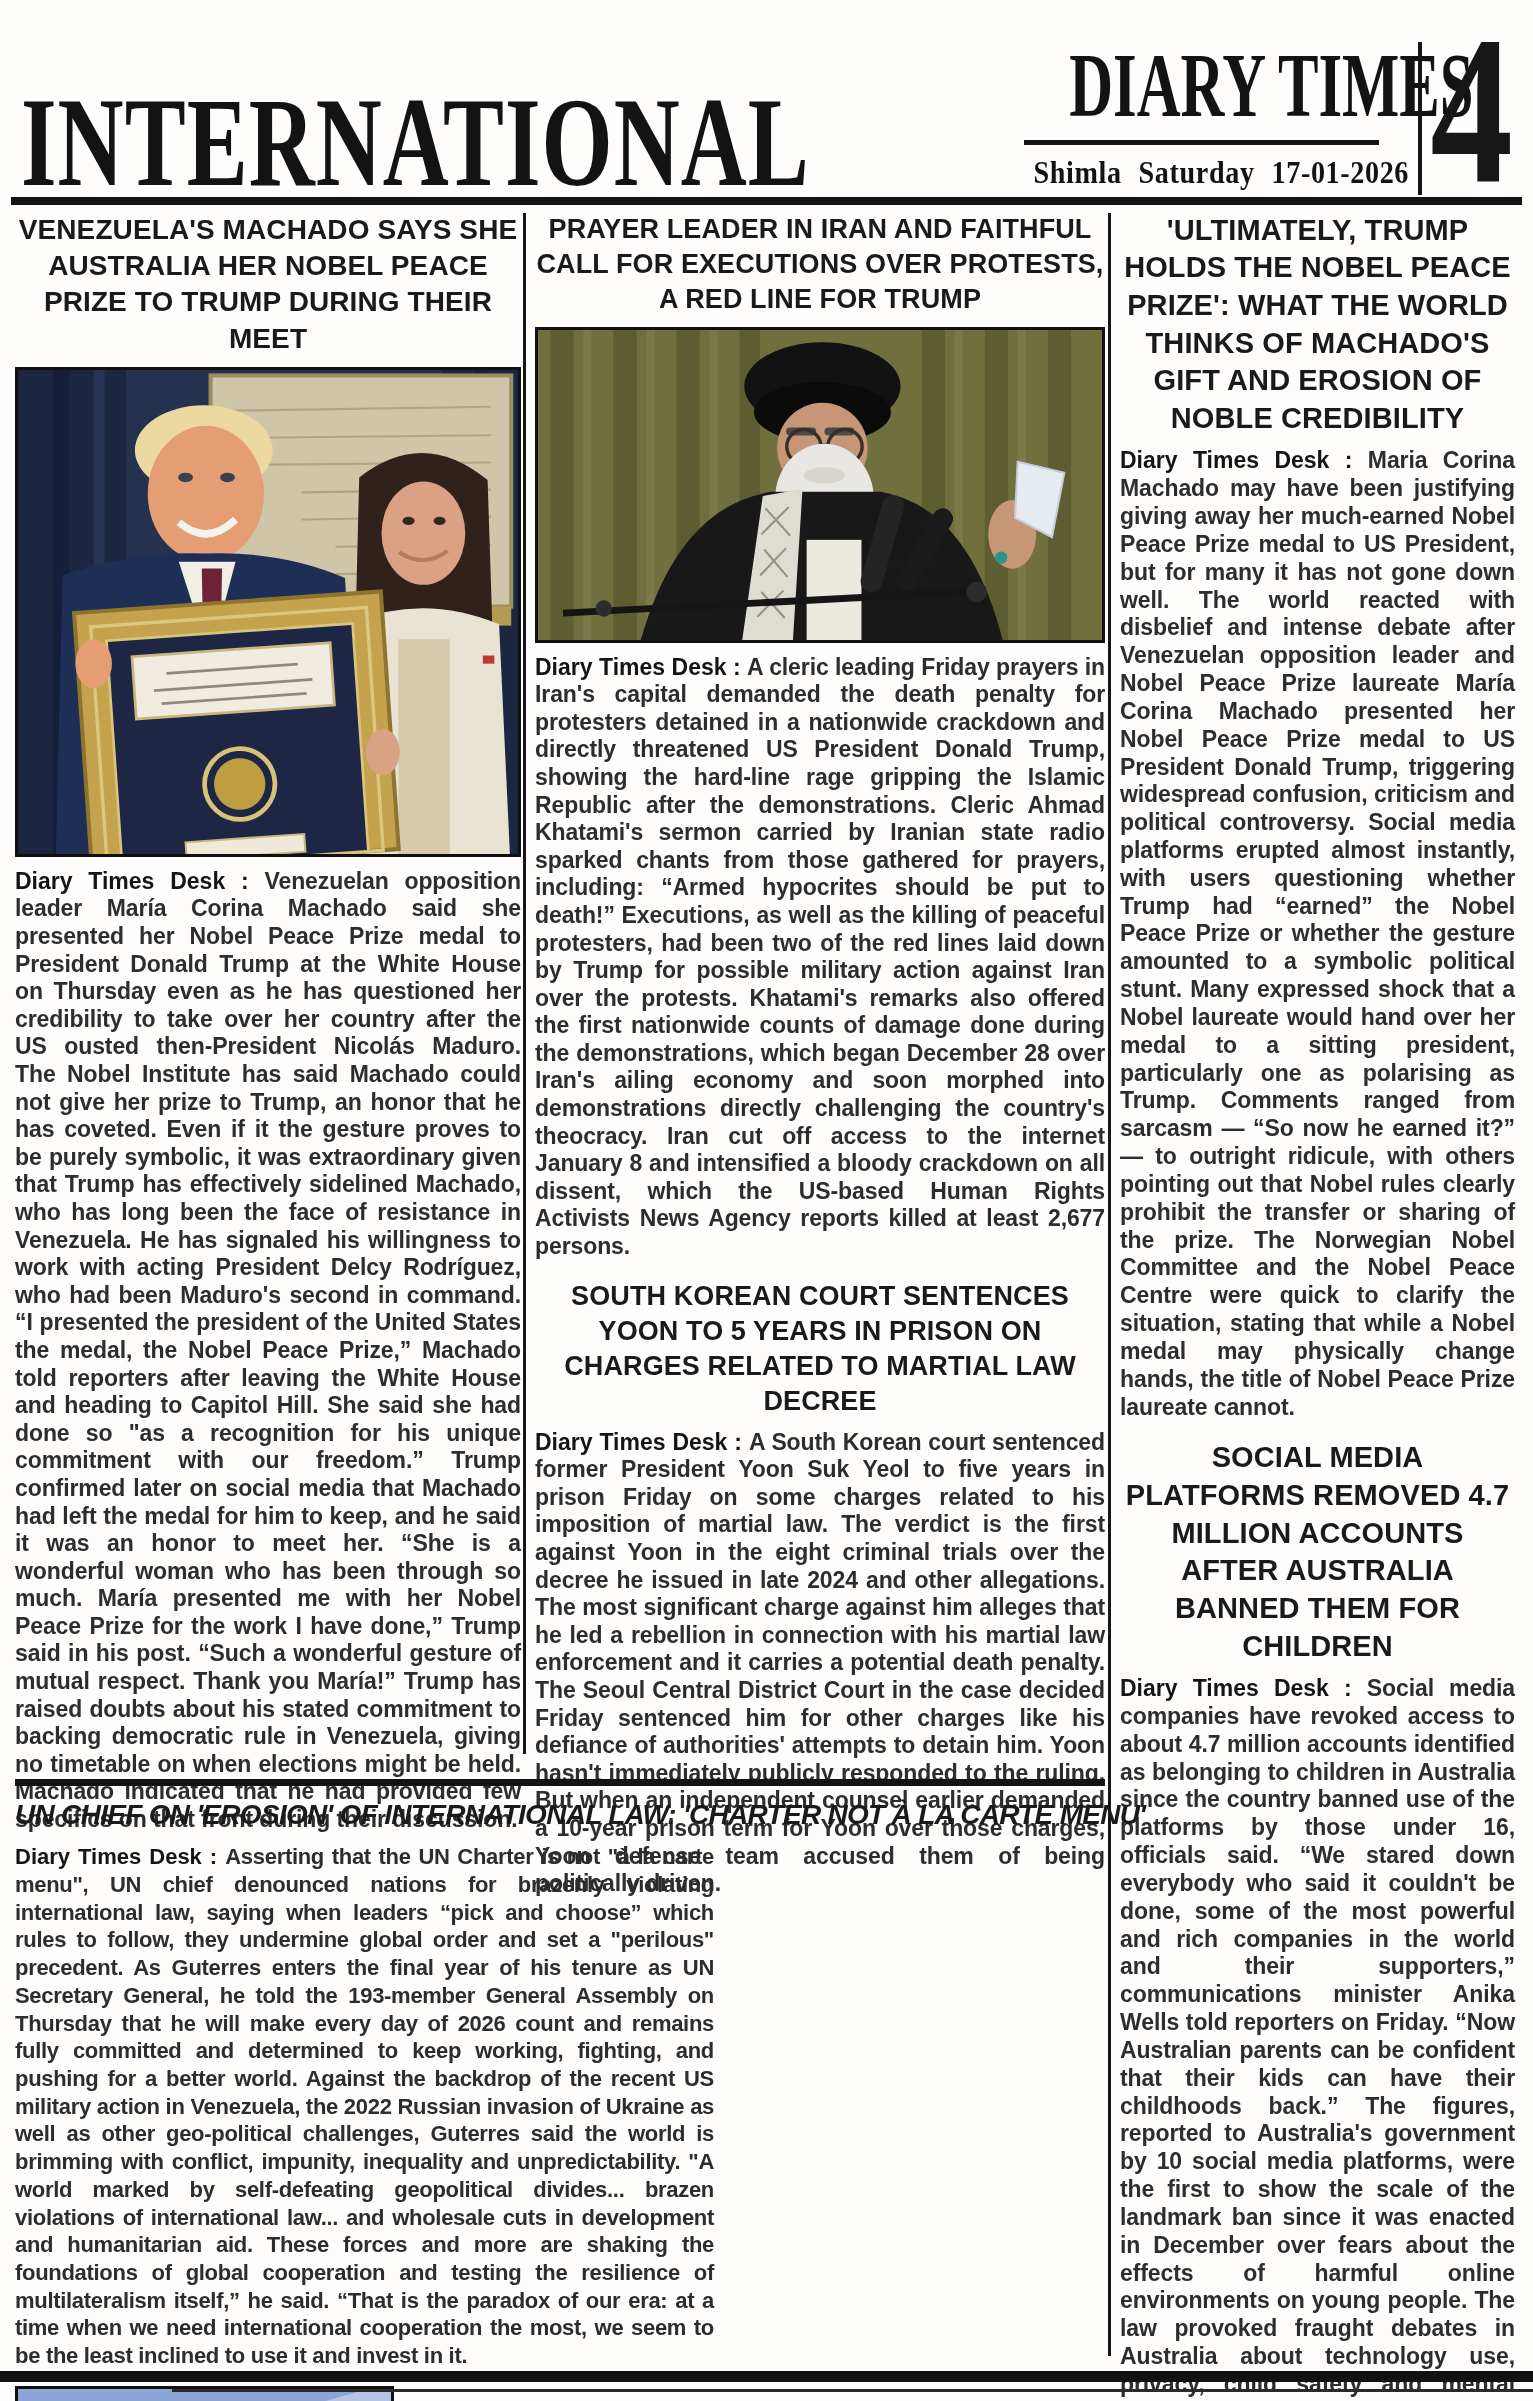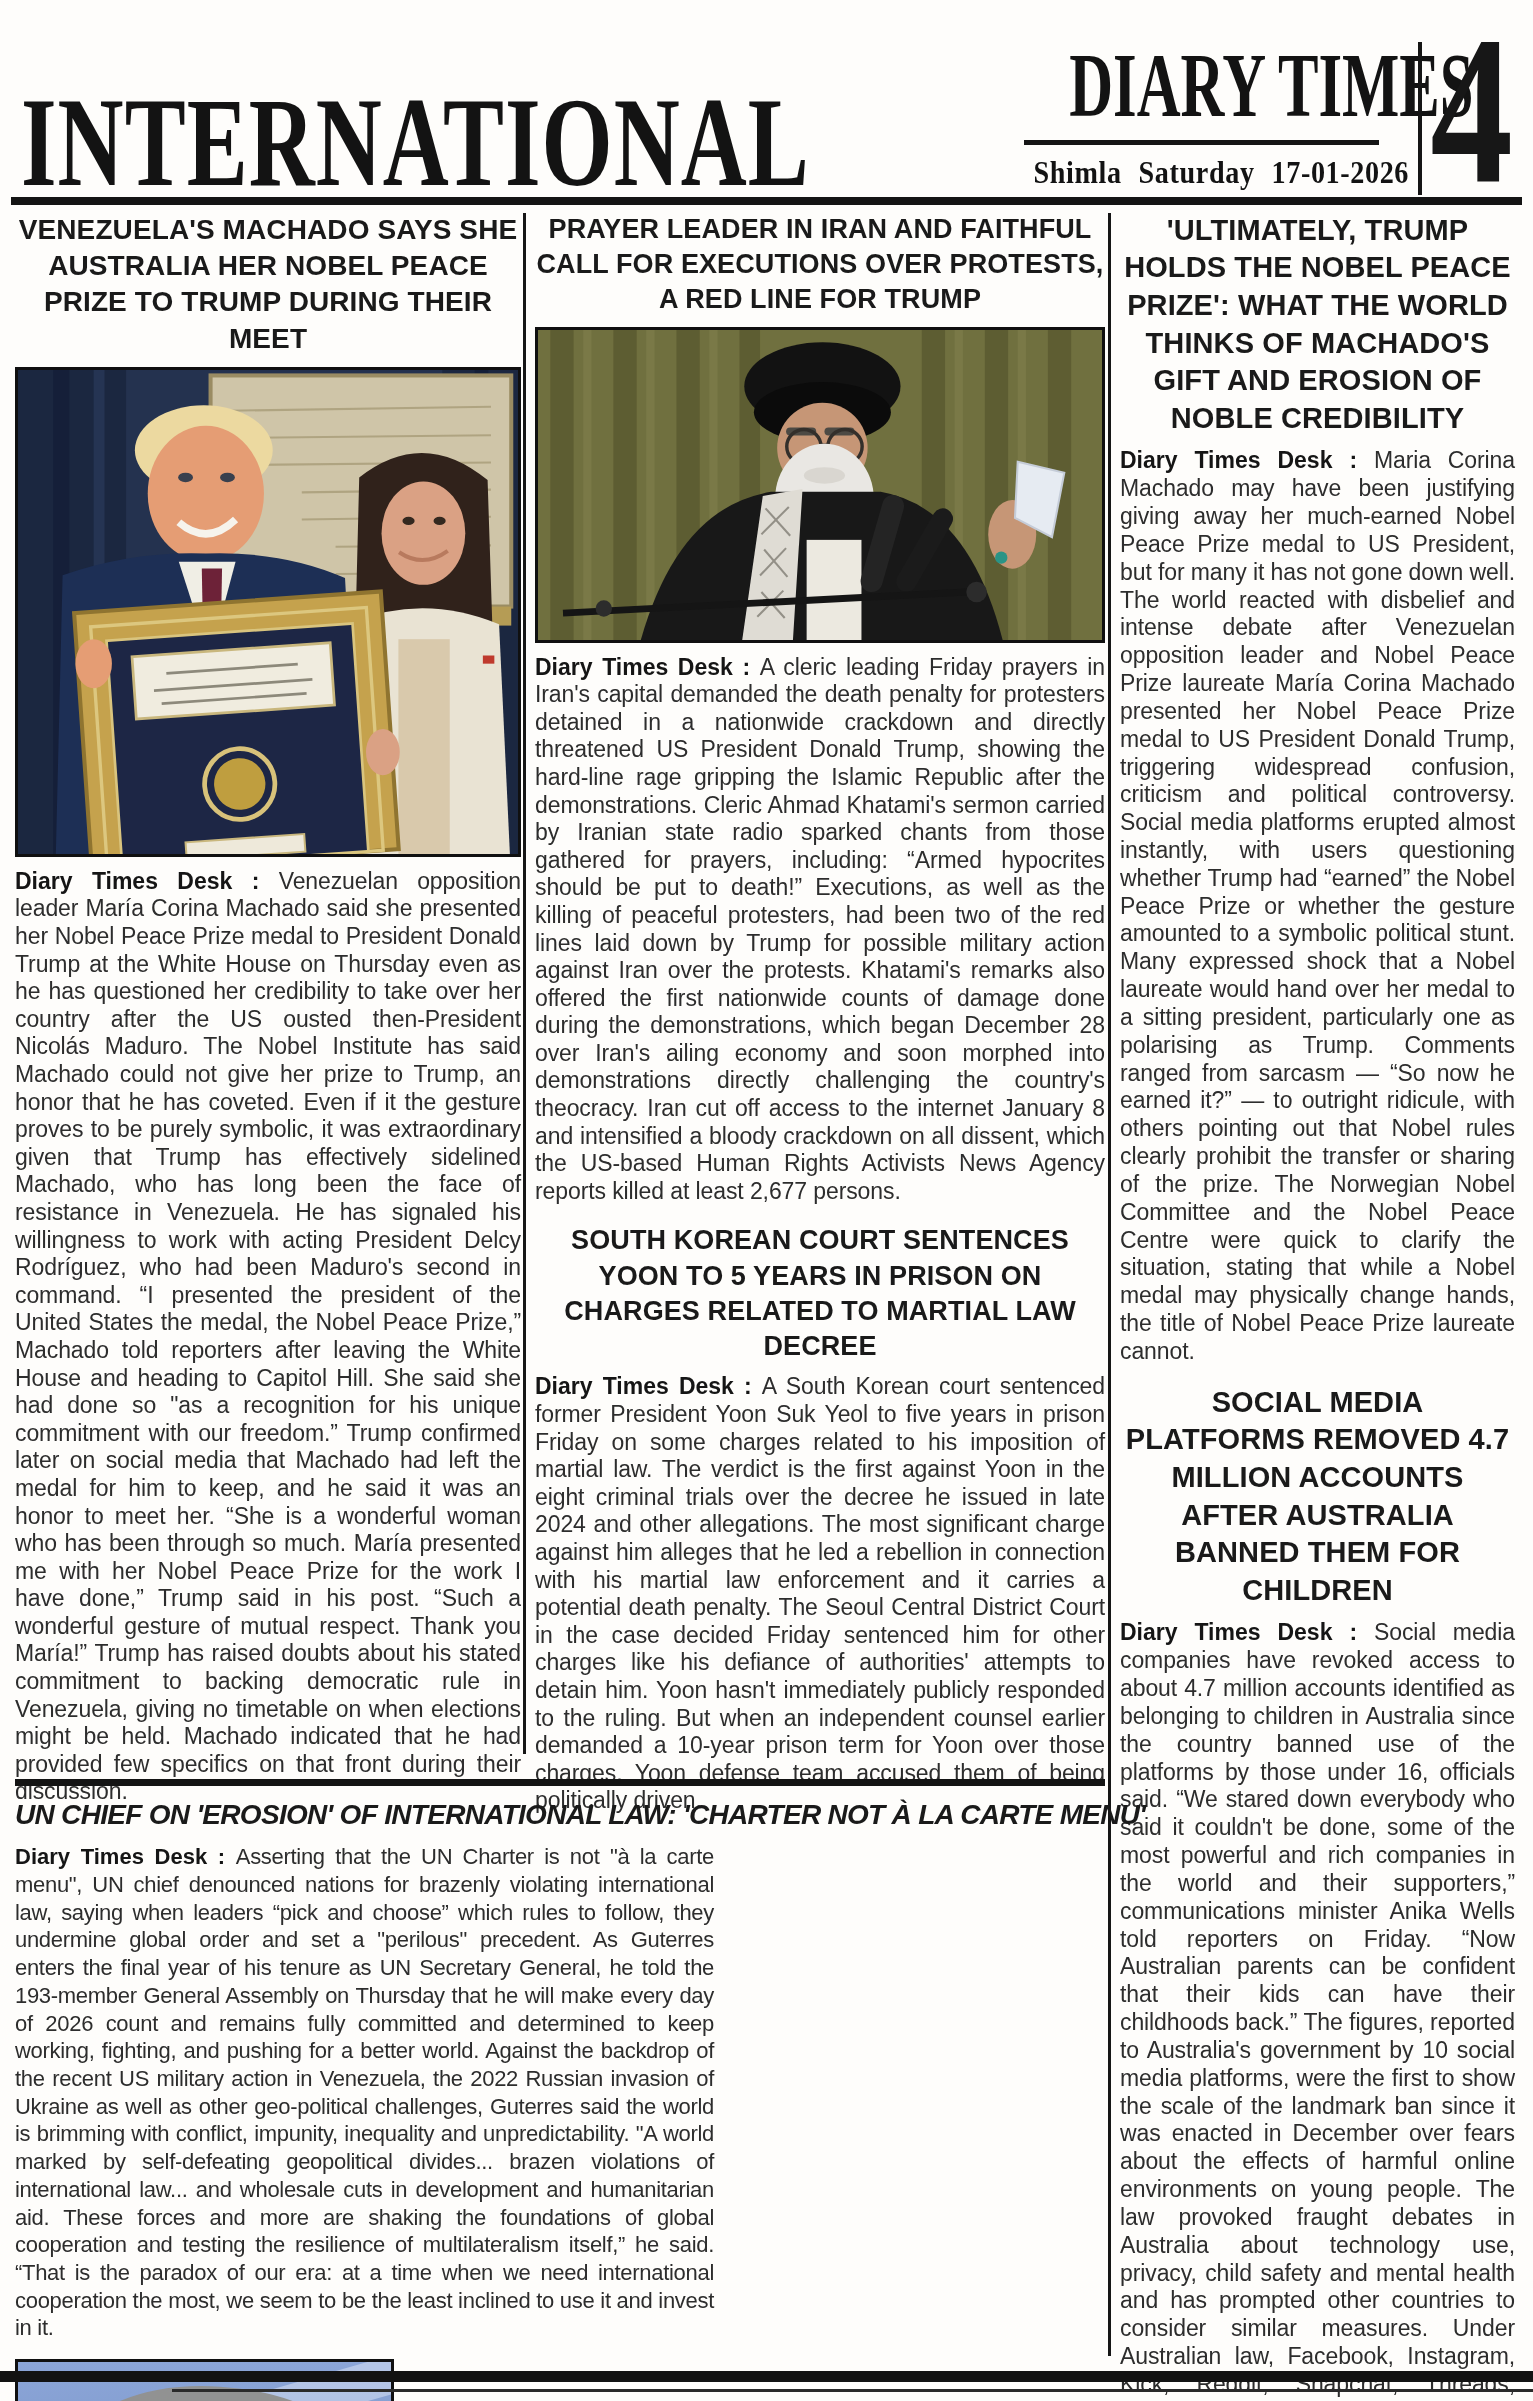--- a/index.html
+++ b/index.html
@@ -35,21 +35,21 @@
   .col2 .headline{font-size:27px;}
   .col3 .headline{font-size:29px;}
   .headline.mid{margin-top:18px;}
   figure{margin:0 0 11px;border:3.4px solid #101010;box-sizing:border-box;background:#666;
         overflow:hidden;}
   figure svg{display:block;width:100%;height:100%;}
   .ph1{height:490px;}
   .ph2{height:316px;}
   .ph3{height:502px;}
   .art{margin:0;font-size:23px;line-height:1.2;text-align:justify;color:#2d2d2d;
-        letter-spacing:-0.1px;}
+        letter-spacing:-0.1px;font-weight:bold;}
   .art b{color:#151515;letter-spacing:0;}
   .col3 .art{font-size:23px;line-height:1.21;}
   
   .bottom{position:absolute;left:15px;top:1779px;width:1090px;}
   .bottom-sep{height:6.8px;background:#141414;margin-bottom:11px;}
   .bottom .headline{font-size:28px;letter-spacing:-0.7px;white-space:nowrap;margin:0 0 10px;font-style:italic;}
   .bottom-flex{display:flex;gap:16.4px;align-items:flex-start;flex-direction:column;}
   .btext{width:699px;flex:0 0 auto;font-size:22px;line-height:1.26;letter-spacing:-0.3px;}
   .bottom figure{flex:1 1 auto;margin:0;}
   .frule{position:absolute;left:0;top:2371px;width:1533px;height:11px;background:#121212;}

